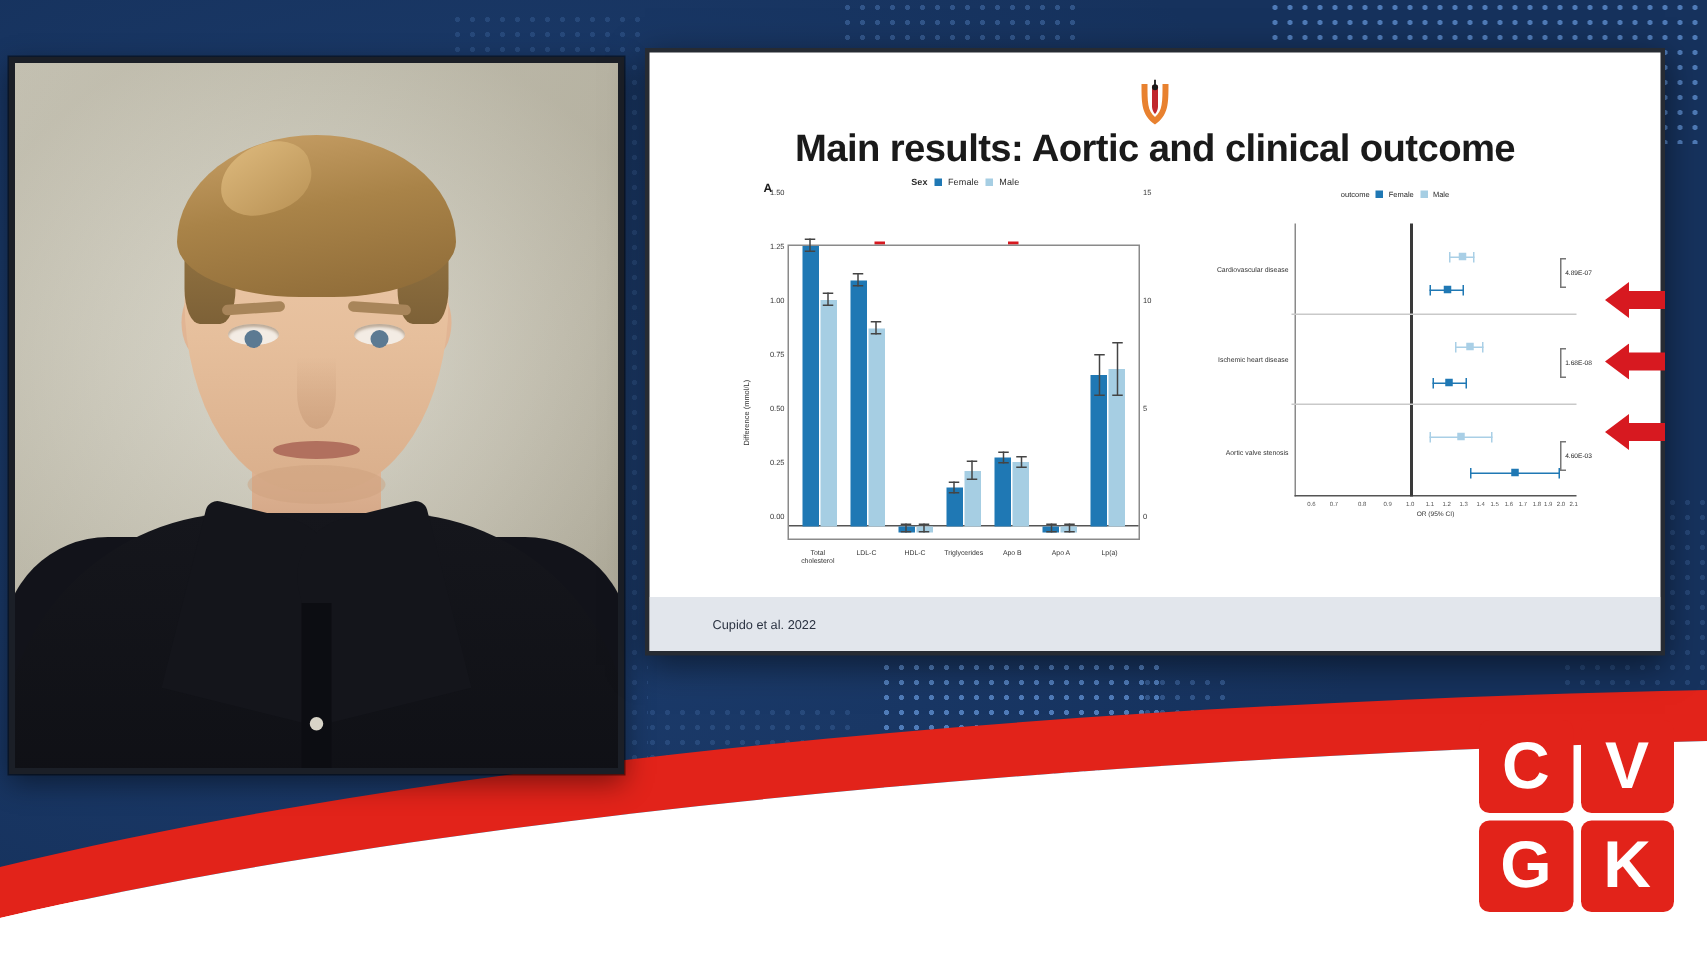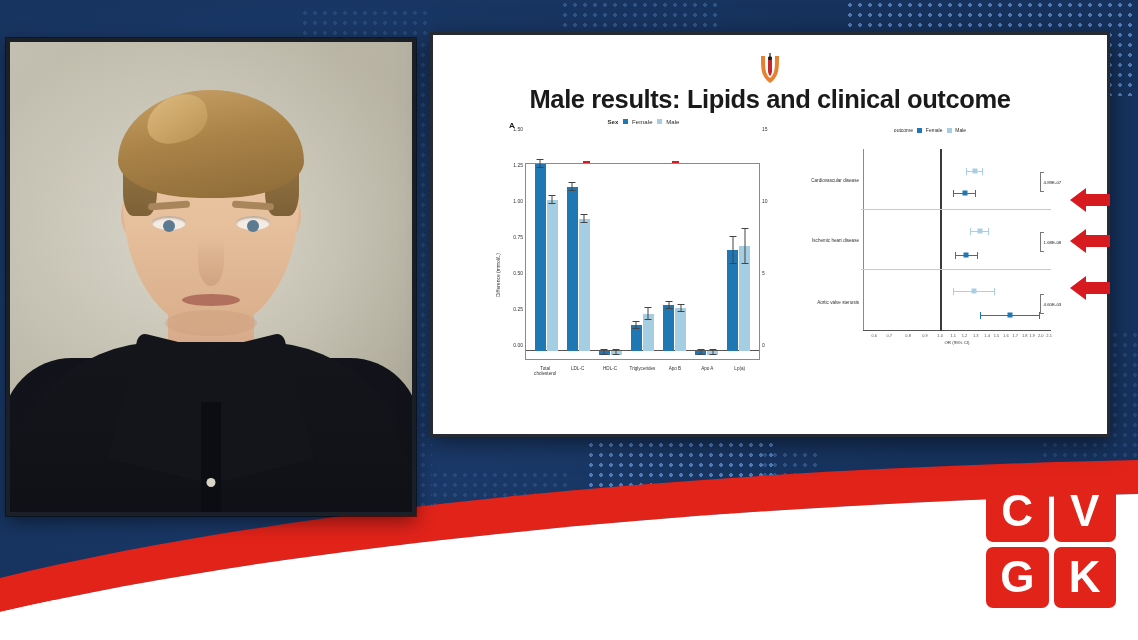--- a/index.html
+++ b/index.html
@@ -414,21 +414,21 @@
   <div class="slide-outer">
   <div class="slide">
 
     <svg class="umc-logo" viewBox="0 0 26 34">
       <path d="M4 3 C4 16, 4 24, 13 30 C22 24, 22 16, 22 3 L18 3 C18 15, 18 21, 13 25 C8 21, 8 15, 8 3 Z" fill="#e8812f"></path>
       <path d="M11 4 L15 4 L15 18 C15 21, 13 23, 13 23 C13 23, 11 21, 11 18 Z" fill="#c1272d"></path>
       <path d="M12.4 0 L13.6 0 L13.6 6 L12.4 6 Z" fill="#1a1a1a"></path>
       <circle cx="13" cy="5.2" r="2" fill="#1a1a1a"></circle>
     </svg>
 
-    <div class="slide-title">Male results: Lipids and clinical outcome</div>
+    <div class="slide-title">Main results: Aortic and clinical outcome</div>
 
     <div class="panel-letter">A</div>
 
     <div class="barchart">
 
       <div class="fig-legend">
         <b>Sex</b>
         <span class="swatch sw-f"></span>
         <span>Female</span>
         <span class="swatch sw-m"></span>
@@ -608,20 +608,23 @@
         <div class="fxtick" style="left:81%;">1.7</div>
         <div class="fxtick" style="left:86%;">1.8</div>
         <div class="fxtick" style="left:90%;">1.9</div>
         <div class="fxtick" style="left:94.5%;">2.0</div>
         <div class="fxtick" style="left:99%;">2.1</div>
 
         <div class="fxlabel">OR (95% CI)</div>
       </div>
     </div>
 
+    <div class="slide-footer">
+      <span>Cupido et al. 2022</span>
+    </div>
   </div>
   </div>
 
   <svg class="side-arrow" style="left:1070px;top:200px;width:40px;height:24px;" viewBox="0 0 40 24">
     <path d="M40,6 L16,6 L16,0 L0,12 L16,24 L16,18 L40,18 Z" fill="#d71920"></path>
   </svg>
   <svg class="side-arrow" style="left:1070px;top:241px;width:40px;height:24px;" viewBox="0 0 40 24">
     <path d="M40,6 L16,6 L16,0 L0,12 L16,24 L16,18 L40,18 Z" fill="#d71920"></path>
   </svg>
   <svg class="side-arrow" style="left:1070px;top:288px;width:40px;height:24px;" viewBox="0 0 40 24">

